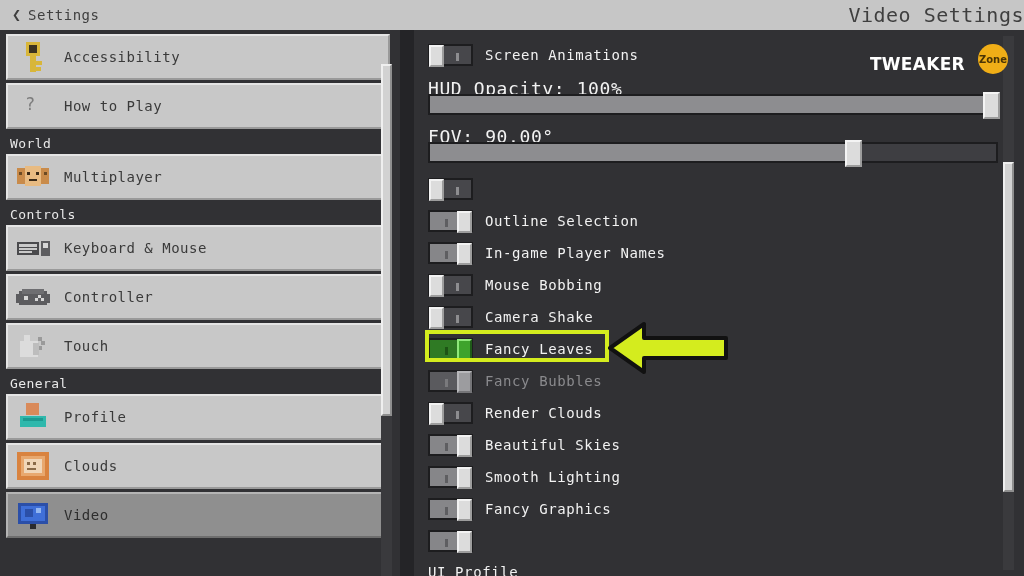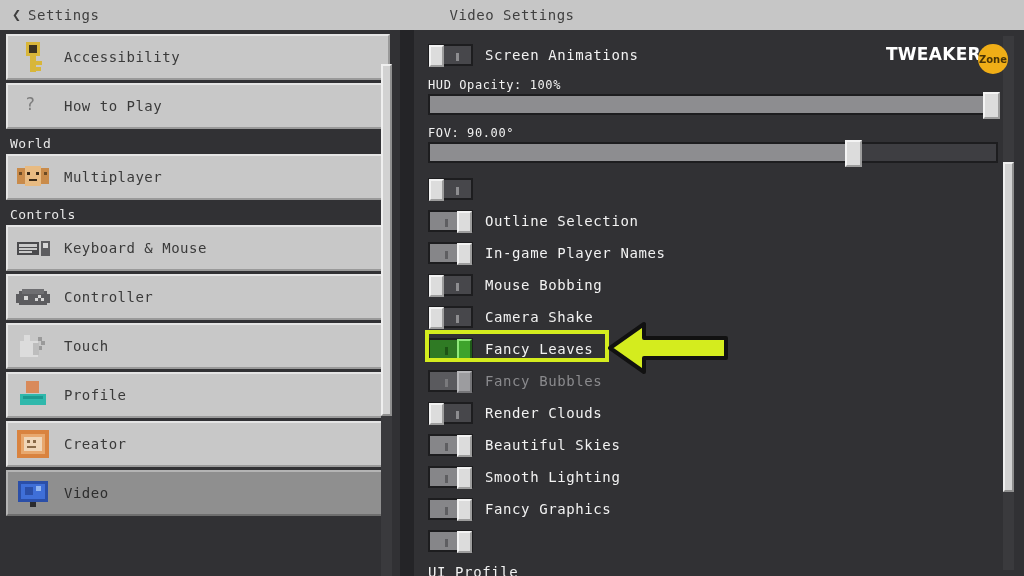--- a/index.html
+++ b/index.html
@@ -16,22 +16,22 @@
     background:#c6c6c6;
     display:flex; align-items:center;
   }
   #back-btn {
     display:flex; align-items:center; gap:7px;
     margin-left:12px; cursor:pointer;
   }
   #back-chevron { font-size:15px; color:#3f3f3f; line-height:1; }
   #back-label { font-size:14px; color:#3f3f3f; letter-spacing:.5px; }
   #screen-title {
-    position:absolute; left:0; right:0; text-align:center;
-    font-size:14px; color:#3f3f3f; letter-spacing:.5px;
+    position:absolute; left:0; right:0; text-align:right;
+    font-size:20px; color:#3f3f3f; letter-spacing:.5px;
   }
 
   
   #sidebar {
     position:absolute; left:0; top:30px; width:400px; height:546px;
     background:#313134;
     padding:4px 0 0 6px;
     overflow:hidden;
   }
   .section-head {
@@ -118,21 +118,21 @@
   .toggle.green .knob { right:-1px; background:#3ea32c; border-color:#8ee87a; border-right-color:#1f5a18; border-bottom-color:#1f5a18; }
   .toggle.green .pip { left:15px; background:#1d5415; }
   
   .toggle.dim .track { background:#5a5a5e; }
   .toggle.dim .knob { right:-1px; background:#9c9c9f; border-color:#b8b8bb; border-right-color:#757578; border-bottom-color:#757578; }
   .toggle.dim .pip { left:15px; background:#7a7a7d; }
 
   
   .slider-label {
     position:absolute; left:14px;
-    font-size:12px; color:#f2f2f2; letter-spacing:.6px;
+    font-size:18px; color:#f2f2f2; letter-spacing:.6px;
   }
   .slider {
     position:absolute; left:14px; width:570px; height:21px;
     background:#3e3e42; border:2px solid #1d1d1f;
     cursor:pointer;
   }
   .slider .fill { position:absolute; left:0; top:0; bottom:0; background:#8d8d90; }
   .slider .handle {
     position:absolute; top:-4px; width:17px; height:27px;
     background:#dcdcdc; border:2px solid #f4f4f4;
@@ -152,21 +152,21 @@
   #pb-thumb {
     position:absolute; right:10px; top:132px; width:11px; height:330px;
     background:#d2d2d2; border:2px solid #efefef;
     border-right-color:#8f8f8f; border-bottom-color:#8f8f8f;
     cursor:pointer;
   }
 
   
   #watermark {
     position:absolute; right:16px; top:14px;
-    display:flex; align-items:flex-start; gap:0px;
+    display:flex; align-items:flex-end; gap:16px;
   }
   #wm-text {
     font-family:"DejaVu Sans", sans-serif;
     font-weight:bold; font-size:17px; color:#ffffff; letter-spacing:.3px;
   }
   #wm-badge {
     width:30px; height:30px; border-radius:50%;
     background:#f0ae17;
     display:flex; align-items:center; justify-content:center;
     margin-left:-3px;
@@ -259,38 +259,39 @@
           <span class="nav-icon">
             <i class="px" style="left:4px;top:12px;width:18px;height:16px;background:#dcdcdc"></i>
             <i class="px" style="left:8px;top:6px;width:6px;height:10px;background:#dcdcdc"></i>
             <i class="px" style="left:22px;top:8px;width:4px;height:4px;background:#9a9a9a"></i>
             <i class="px" style="left:25px;top:12px;width:4px;height:4px;background:#9a9a9a"></i>
             <i class="px" style="left:22px;top:17px;width:4px;height:4px;background:#9a9a9a"></i>
             <i class="px" style="left:17px;top:14px;width:6px;height:12px;background:#bdbdbd"></i>
           </span>
           <span class="nav-label">Touch</span>
         </div>
+        <div class="section-head">General</div>
         <div class="nav-item">
           <span class="nav-icon">
             <i class="px" style="left:10px;top:3px;width:13px;height:12px;background:#d98a5a"></i>
             <i class="px" style="left:4px;top:16px;width:26px;height:11px;background:#2fb8ac"></i>
             <i class="px" style="left:7px;top:18px;width:20px;height:3px;background:#1d9a90"></i>
           </span>
           <span class="nav-label">Profile</span>
         </div>
         <div class="nav-item">
           <span class="nav-icon">
             <i class="px" style="left:1px;top:3px;width:32px;height:28px;background:#d9833f"></i>
             <i class="px" style="left:5px;top:7px;width:24px;height:20px;background:#e8a86e"></i>
             <i class="px" style="left:8px;top:10px;width:18px;height:14px;background:#f0d6b8"></i>
             <i class="px" style="left:11px;top:13px;width:3px;height:3px;background:#8a6a48"></i>
             <i class="px" style="left:17px;top:13px;width:3px;height:3px;background:#8a6a48"></i>
             <i class="px" style="left:11px;top:19px;width:9px;height:2px;background:#8a6a48"></i>
           </span>
-          <span class="nav-label">Creator</span>
+          <span class="nav-label">Clouds</span>
         </div>
         <div class="nav-item selected">
           <span class="nav-icon">
             <i class="px" style="left:2px;top:5px;width:30px;height:21px;background:#2b4fa8"></i>
             <i class="px" style="left:5px;top:8px;width:24px;height:15px;background:#3f6fd8"></i>
             <i class="px" style="left:9px;top:11px;width:8px;height:8px;background:#2b4fa8"></i>
             <i class="px" style="left:20px;top:10px;width:5px;height:5px;background:#93b6f0"></i>
             <i class="px" style="left:14px;top:26px;width:6px;height:5px;background:#2b2b2e"></i>
           </span>
           <span class="nav-label">Video</span>

